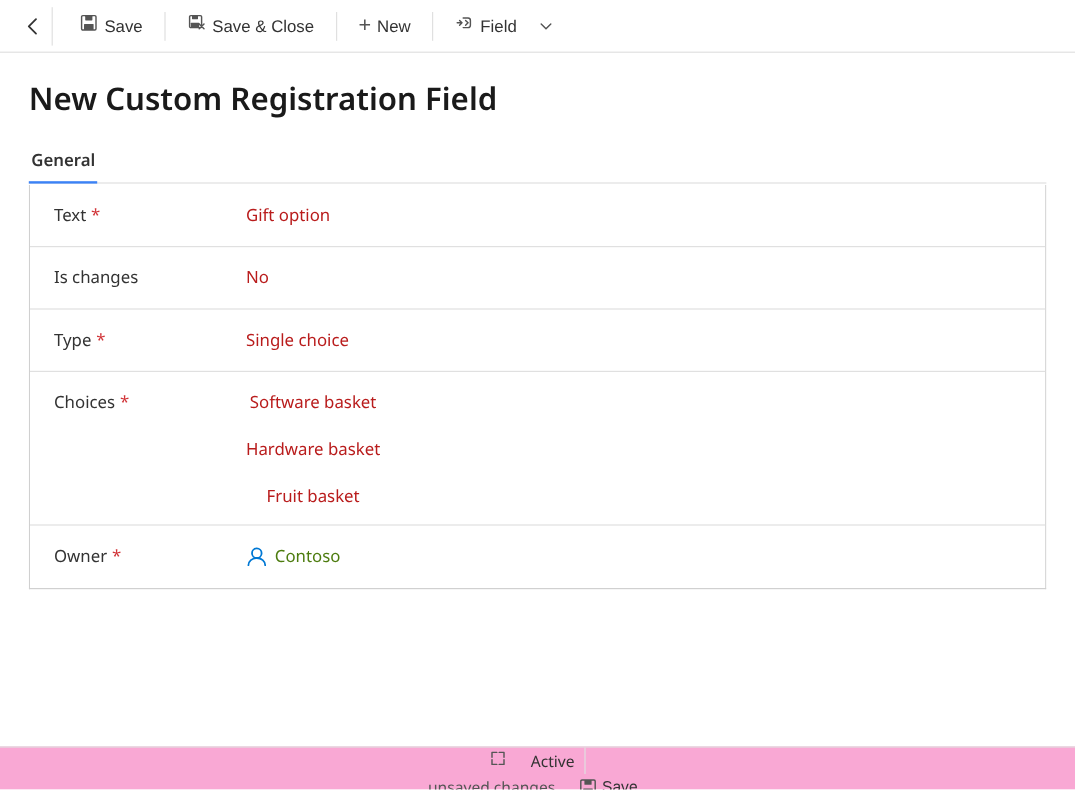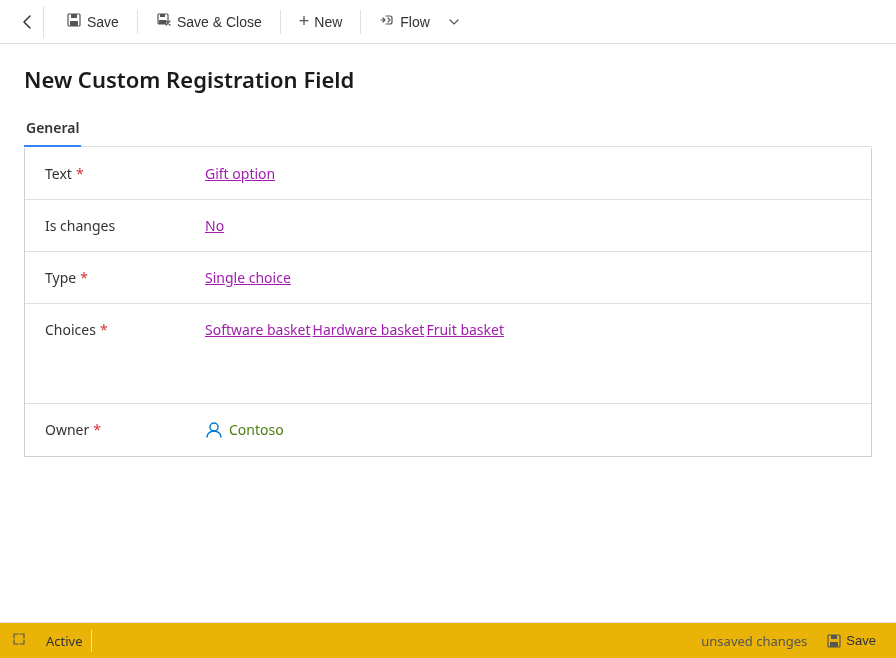--- a/index.html
+++ b/index.html
@@ -65,21 +65,21 @@
 
     
     .main {
       flex: 1;
       padding: 20px 24px 0 24px;
       overflow: hidden;
       display: flex;
       flex-direction: column;
     }
     .page-title {
-      font-size: 22px;
+      font-size: 26px;
       font-weight: 600;
       color: #1a1a1a;
       margin-bottom: 16px;
     }
 
     
     .tabs {
       display: flex;
       border-bottom: 1px solid #e0e0e0;
       margin-bottom: 0;
@@ -139,27 +139,26 @@
       font-size: 14px;
     }
     .field-value-col {
       flex: 1;
       display: flex;
       align-items: flex-start;
       padding-top: 2px;
     }
     .field-value {
       font-size: 14px;
-      color: #a21caf;
-      text-decoration: underline;
+      color: #b91c1c;
     }
     .field-value.choices {
       display: flex;
-      flex-direction: row;
-      gap: 2px;
+      flex-direction: column;
+      gap: 20px;
     }
     .owner-link {
       color: #4d7c0f;
       text-decoration: none;
       display: flex;
       align-items: center;
       gap: 6px;
     }
     .owner-icon {
       font-size: 18px;
@@ -173,21 +172,22 @@
 
     
     .status-bar {
       display: flex;
       align-items: center;
       justify-content: space-between;
       height: 36px;
       border-top: 1px solid #e0e0e0;
       padding: 0 12px;
       flex-shrink: 0;
-      background: #eab308;
+      background: #f9a8d4;
+      flex-direction: column;
     }
     .status-left {
       display: flex;
       align-items: center;
       gap: 12px;
     }
     .status-icon {
       font-size: 14px;
       color: #555;
       cursor: pointer;
@@ -264,21 +264,21 @@
   <div class="toolbar-divider"></div>
 
   <button class="toolbar-btn">
     <span class="icon">
       <svg width="16" height="16" viewBox="0 0 16 16" fill="none">
         <path d="M2 8H6M6 8L4 6M6 8L4 10" stroke="#555" stroke-width="1.2" stroke-linecap="round"></path>
         <path d="M7 4H11C12.1 4 13 4.9 13 6V10C13 11.1 12.1 12 11 12H7" stroke="#555" stroke-width="1.2" stroke-linecap="round"></path>
         <path d="M9 6L11 8L9 10" stroke="#555" stroke-width="1.2" stroke-linecap="round"></path>
       </svg>
     </span>
-    <span>Flow</span>
+    <span>Field</span>
   </button>
   <button class="toolbar-btn chevron">
     <svg width="12" height="12" viewBox="0 0 12 12" fill="none">
       <path d="M2 4L6 8L10 4" stroke="#555" stroke-width="1.2" stroke-linecap="round"></path>
     </svg>
   </button>
 </div>
 
 <div class="main">
   <h1 class="page-title">New Custom Registration Field</h1>

